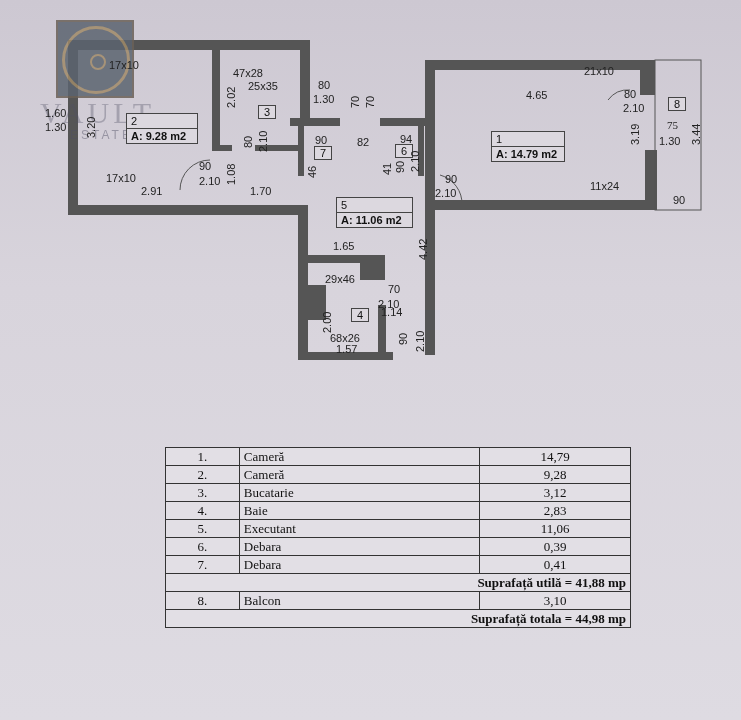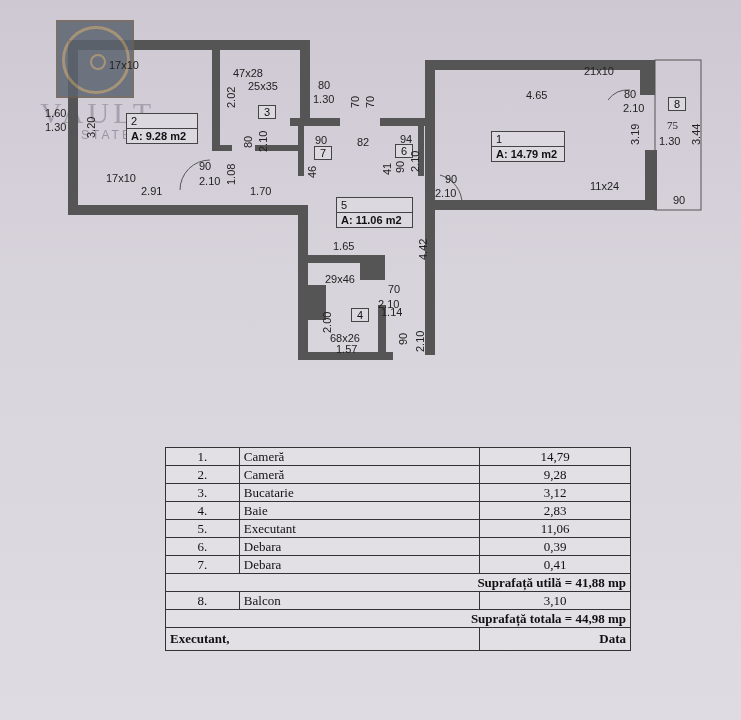--- a/index.html
+++ b/index.html
@@ -184,19 +184,15 @@
           <td class="b" colspan="3">Suprafață utilă = 41,88 mp</td>
         </tr>
     <tr>
           <td class="c">8.</td>
           <td>Balcon</td>
           <td class="r">3,10</td>
         </tr>
     <tr>
           <td class="b" colspan="3">Suprafață totala = 44,98 mp</td>
         </tr>
-    <tr>
-      <td colspan="2" style="font-weight:bold;height:22px">Executant,</td>
-      <td class="b">Data</td>
-    </tr>
   </tbody>
     </table>
 </div>
 
 </body></html>

